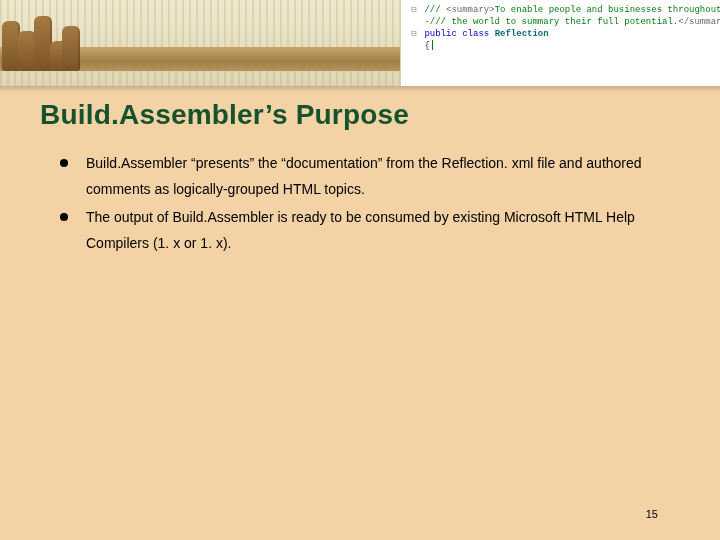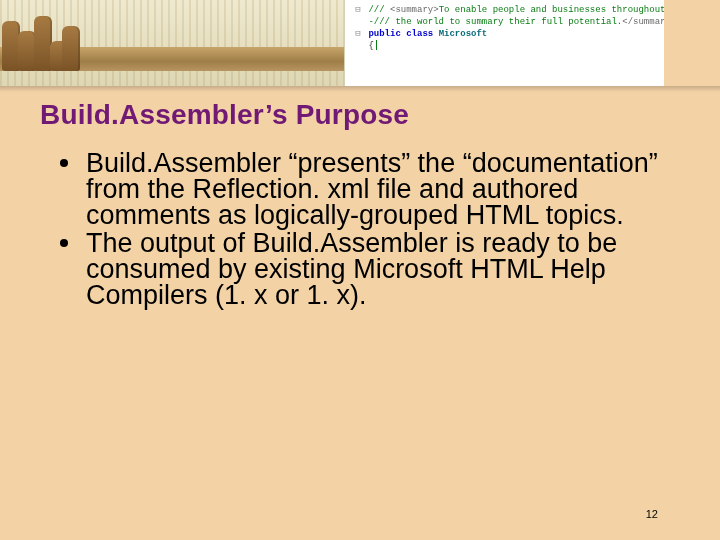--- a/index.html
+++ b/index.html
@@ -11,21 +11,21 @@
     font-family: Arial, Helvetica, sans-serif;
   }
   .slide {
     width: 720px;
     height: 540px;
     background: #f3d2a5;
     position: relative;
     box-sizing: border-box;
   }
   .banner {
-    width: 664px;
+    width: 720px;
     height: 86px;
     background: #86efac;
     position: relative;
     overflow: hidden;
   }
   .banner-texture {
     position: absolute;
     inset: 0;
     background:
       repeating-linear-gradient(
@@ -74,47 +74,47 @@
     box-sizing: border-box;
     padding: 4px 6px 0 8px;
     font-family: "Courier New", monospace;
     font-size: 9px;
     line-height: 12px;
     color: #333;
     overflow: hidden;
   }
   .code-line { white-space: nowrap; }
   .gutter { display:inline-block; width:10px; text-align:center; color:#8a8a8a; }
-  .kw   { color: #0000cc; font-weight: bold; }
+  .kw   { color: #0000cc; font-weight: normal; }
   .cmt  { color: #0a7d14; }
   .tag  { color: #6a6a6a; }
   .typ  { color: #0a6c7a; font-weight: bold; }
   .caret {
     display:inline-block;
     width:1px; height:10px;
     background:#0a7d14;
     vertical-align:-2px;
     margin-left:2px;
   }
 
   .title {
     position: absolute;
     left: 40px;
     top: 99px;
     font-size: 28px;
     font-weight: bold;
-    color: #701a75;
+    color: #14532d;
     letter-spacing: 0.2px;
   }
   .body {
     position: absolute;
     left: 58px;
     right: 30px;
     top: 150px;
-    font-size: 27px;
+    font-size: 14px;
     line-height: 26px;
     color: #000;
   }
   .bullet {
     position: relative;
     padding-left: 28px;
     margin-bottom: 2px;
   }
   .bullet::before {
     content: "";
@@ -160,36 +160,36 @@
       <div class="code-line">
         <span class="gutter">⊟</span>
         <span class="cmt">/// </span><span class="tag">&lt;summary&gt;</span><span class="cmt">To enable people and businesses throughout</span>
       </div>
       <div class="code-line">
         <span class="gutter"></span>
         <span class="cmt">-/// the world to summary their full potential.</span><span class="tag">&lt;/summary&gt;</span>
       </div>
       <div class="code-line">
         <span class="gutter">⊟</span>
-        <span class="kw">public class </span><span class="typ">Microsoft</span>
+        <span class="kw">public class </span><span class="typ">Reflection</span>
       </div>
       <div class="code-line">
         <span class="gutter"></span>
         <span>{</span><span class="caret"></span>
       </div>
     </div>
   </div>
   <div class="shadow-strip"></div>
 
   <div class="title">Build.Assembler’s Purpose</div>
 
   <div class="body">
     <div class="bullet">
       <span>Build.Assembler “presents” the “documentation” from the Reflection. xml file and authored comments as logically-grouped HTML topics.</span>
     </div>
     <div class="bullet">
       <span>The output of Build.Assembler is ready to be consumed by existing Microsoft HTML Help Compilers (1. x or 1. x).</span>
     </div>
   </div>
 
-  <div class="pagenum">12</div>
+  <div class="pagenum">15</div>
 
 </div>
 
 </body></html>

